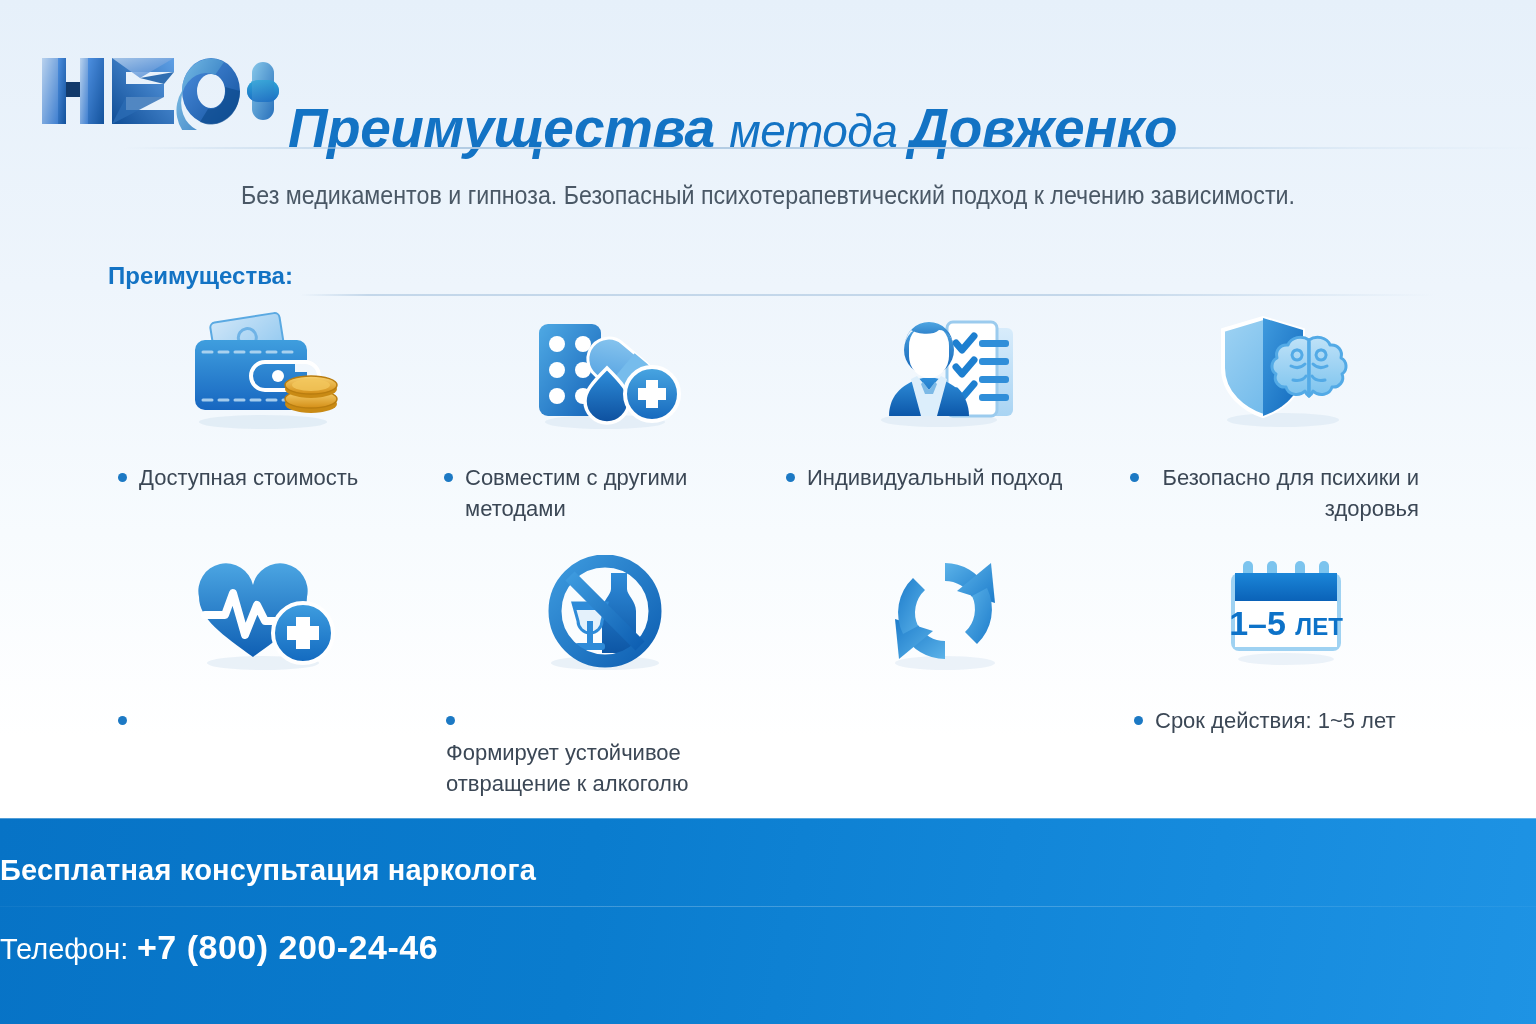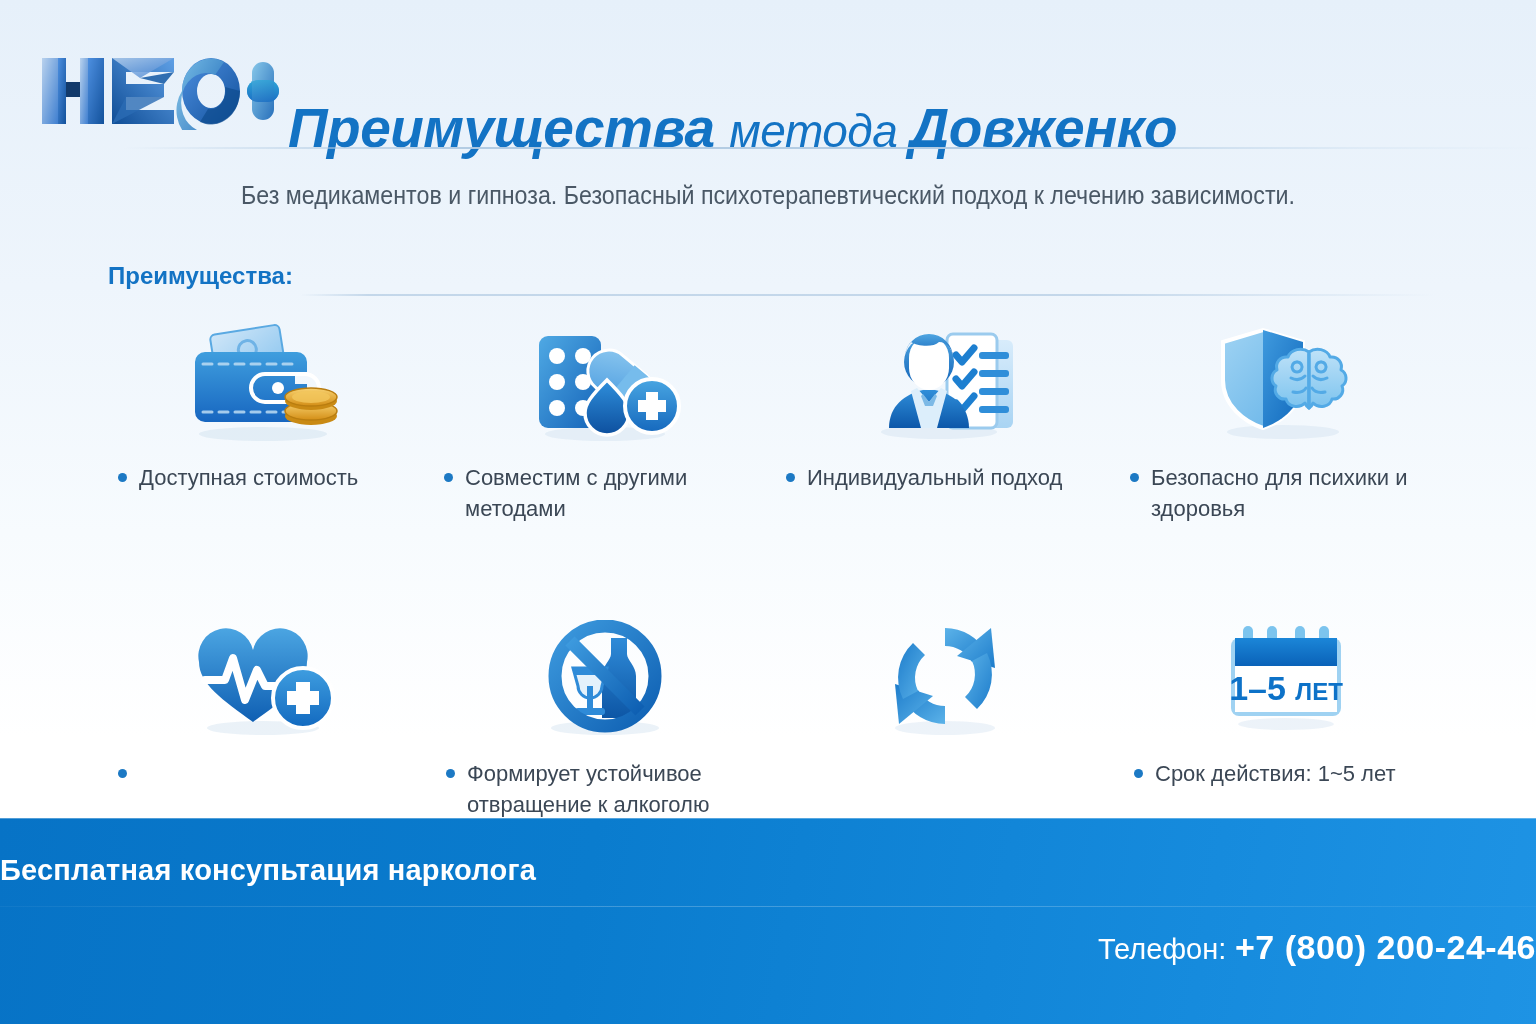--- a/index.html
+++ b/index.html
@@ -63,46 +63,46 @@
       rgba(198,216,234,0) 0%,
       rgba(188,210,231,0.85) 6%,
       rgba(188,210,231,0.85) 70%,
       rgba(210,226,240,0.3) 94%,
       rgba(210,226,240,0) 100%);
   }
   
   .grid{
     position:absolute;left:96px;top:312px;width:1360px;
     display:grid;grid-template-columns:repeat(4,340px);
-    row-gap:84px;
+    row-gap:31px;
   }
   .cell{position:relative;width:340px;}
   .ico{
-    height:130px;display:flex;align-items:flex-end;justify-content:center;
+    height:130px;display:flex;align-items:flex-start;justify-content:center;
   }
   .ico svg{display:block;}
   .lbl{
     margin-top:20px;display:flex;align-items:flex-start;gap:12px;
     padding-left:16px;
   }
   .dot{
     flex:0 0 auto;width:9px;height:9px;border-radius:50%;
     background:#1C79C4;margin-top:11px;
   }
   .lbl-txt{
     font-size:22px;line-height:31px;color:#3B4755;
     font-stretch:condensed;max-width:268px;
   }
   
   .cell.c1 .lbl{padding-left:22px;}
   .cell.c2 .lbl{padding-left:8px;}
   .cell.c3 .lbl{padding-left:10px;}
-  .cell.c4 .lbl{padding-left:14px;}
+  .cell.c4 .lbl{padding-left:14px;text-align:right;}
   .cell.c5 .lbl{padding-left:22px;}
-  .cell.c6 .lbl{padding-left:10px;}
+  .cell.c6 .lbl{padding-left:10px;flex-direction:column;}
   .cell.c7 .lbl{padding-left:14px;}
   .cell.c8 .lbl{padding-left:18px;}
   
   .footer{
     position:absolute;left:0;bottom:0;width:1536px;height:206px;
     background:linear-gradient(100deg,#0773C6 0%, #0A7CCE 38%, #168BDD 78%, #1E93E4 100%);
   }
   .footer:before{
     content:"";position:absolute;left:0;top:0;width:1536px;height:1px;
     background:rgba(255,255,255,0.30);
@@ -113,21 +113,21 @@
       rgba(255,255,255,0.04) 0%,
       rgba(255,255,255,0.22) 35%,
       rgba(255,255,255,0.22) 65%,
       rgba(255,255,255,0.04) 100%);
   }
   .f-title{
     position:absolute;left:0;top:36px;width:1536px;text-align:left;
     color:#ffffff;font-size:29px;font-weight:bold;letter-spacing:0.2px;
   }
   .f-phone{
-    position:absolute;left:0;top:110px;width:1536px;text-align:right;
+    position:absolute;left:0;top:110px;width:1536px;text-align:left;
     color:#ffffff;font-size:31px;
   }
   .f-phone .ph-lab{font-weight:normal;font-size:29px;}
   .f-phone .ph-num{font-weight:bold;font-size:34px;letter-spacing:0.5px;}
 </style>
 </head>
 <body>
 
 <div class="poster">
 

